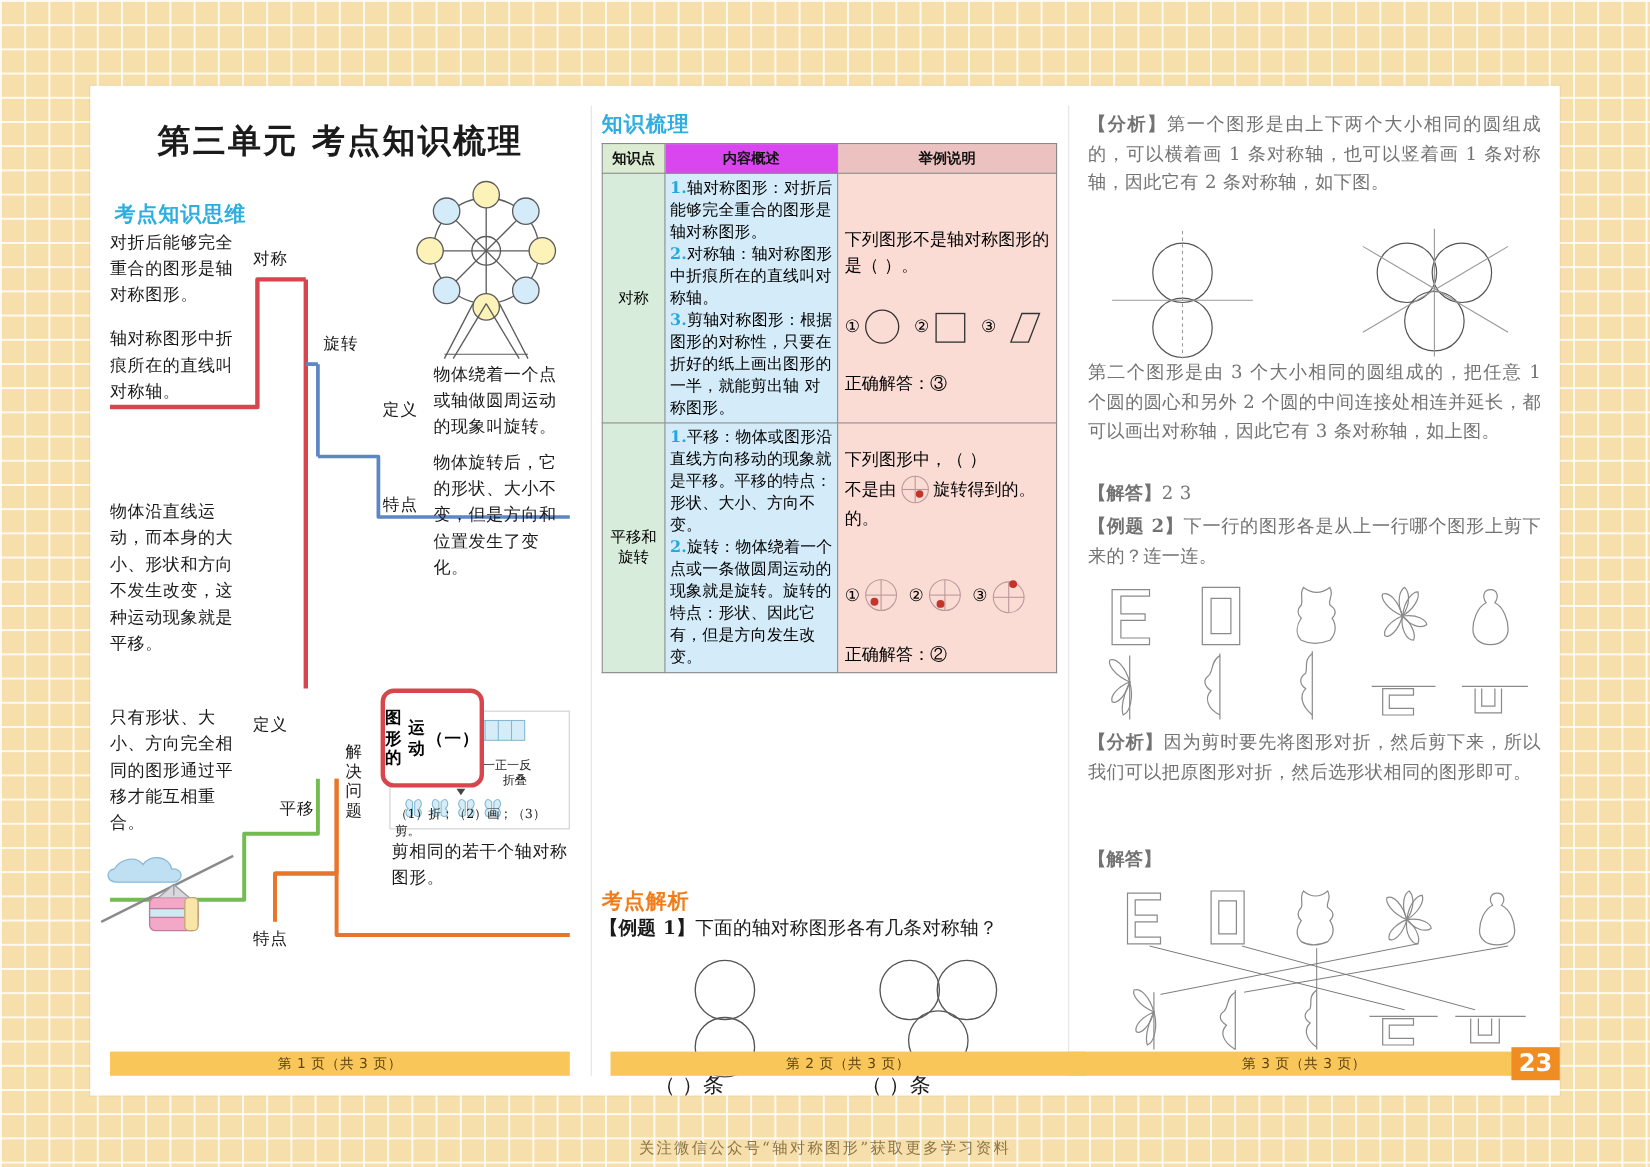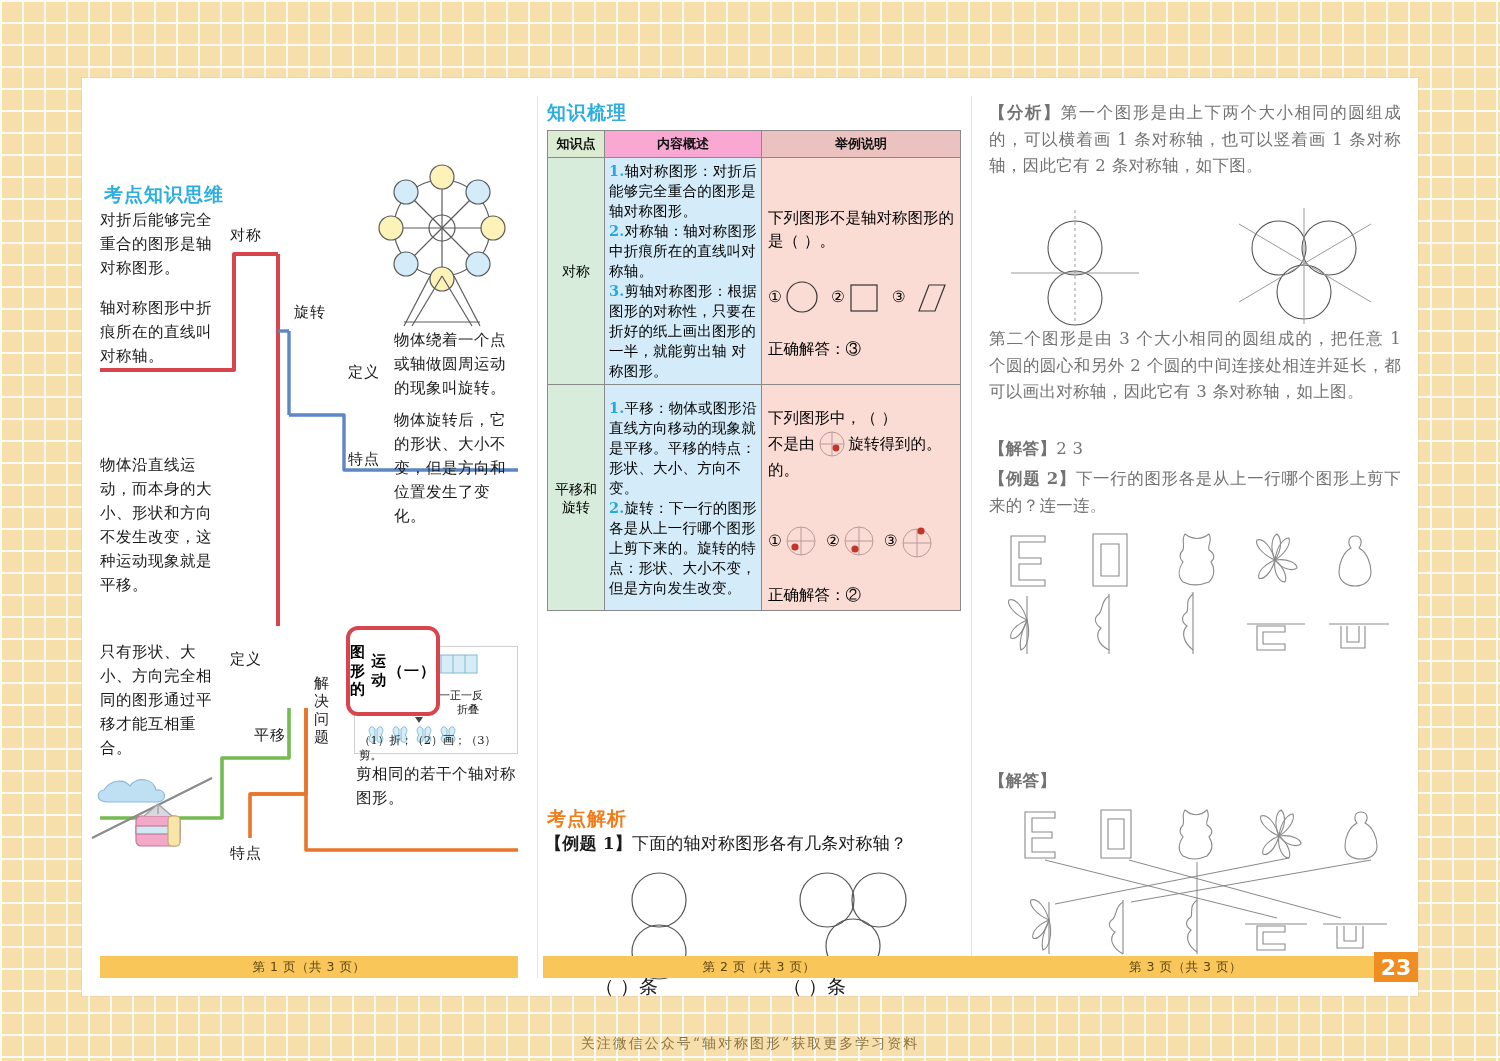--- a/index.html
+++ b/index.html
@@ -62,36 +62,36 @@
   .tbox{position:absolute;}
 
   
   table.kt{border-collapse:collapse;width:414px;table-layout:fixed;}
   table.kt td,table.kt th{border:1px solid #8a8a8a;vertical-align:middle;}
   table.kt th{
     font-family:"DejaVu Sans","Liberation Sans",sans-serif;
     font-size:13px;font-weight:bold;text-align:center;padding:4px 2px;color:#111;margin-top:47px;
   }
   th.h1{background:#dbecd2;width:52px;}
-  th.h2{background:#f9a8d4;width:152px;}
+  th.h2{background:#d946ef;width:152px;}
   th.h3{background:#ecc2c0;}
   td.c1{background:#d7ecdb;text-align:center;font-family:"DejaVu Serif","Liberation Serif",serif;font-size:14px;line-height:1.3;}
   td.c2{background:#d4ecf9;padding:3px 4px;font-family:"DejaVu Serif","Liberation Serif",serif;font-size:14.5px;line-height:1.38;letter-spacing:.2px;}
   td.c3{background:#fadcd4;padding:4px 6px;font-family:"DejaVu Serif","Liberation Serif",serif;font-size:15.5px;line-height:1.45;}
   .num{color:#25a8e0;font-weight:bold;}
 
   
   .pfoot{
     position:absolute;bottom:18px;height:22px;background:#f9c659;
     display:flex;align-items:center;justify-content:center;
     font-family:"DejaVu Sans","Liberation Sans",sans-serif;
     font-size:12.5px;color:#5c4312;letter-spacing:.5px;
   }
   #pfoot1{left:18px;width:418px;}
-  #pfoot2{left:4px;width:432px;}
+  #pfoot2{left:16px;width:432px;}
   #pfoot3{left:0px;width:425px;}
   .pagebadge{
     position:absolute;bottom:14px;right:0px;width:44px;height:30px;background:#ef8c22;
     color:#fff;font-weight:bold;font-size:22px;display:flex;align-items:center;justify-content:center;
     font-family:"DejaVu Sans","Liberation Sans",sans-serif;
   }
   #bottomnote{
     position:absolute;left:0;right:0;bottom:8px;text-align:center;
     font-family:"DejaVu Serif","Liberation Serif",serif;
     font-size:14px;color:#7a6335;letter-spacing:2px;opacity:.85;
@@ -108,20 +108,21 @@
 
 <div id="bg"></div>
 
 <div id="sheet">
 
   <div class="vdiv" style="left:455px;"></div>
   <div class="vdiv" style="left:889px;"></div>
 
   <div class="col" id="col1">
 
+    <div class="doc-title">第三单元  考点知识梳理</div>
 
     <div class="sec-head" style="position:absolute;left:22px;top:104px;">考点知识思维</div>
 
     <svg id="mindmap" viewBox="0 0 455 918">
 
       <path d="M22,290 H150 V175 H196 V175" fill="none" stroke="#d9454d" stroke-width="4" stroke-linecap="round" stroke-linejoin="round" transform="translate(0,0)" style="display:none"></path>
       <path d="M18,292 H152 V176 H196" fill="none" stroke="#d9454d" stroke-width="4" stroke-linejoin="round"></path>
       <path d="M196,176 V548" fill="none" stroke="#d9454d" stroke-width="4"></path>
 
       <path d="M196,320 H212 V335 H262 V392 H436" fill="none" stroke="#5d87c4" stroke-width="3.4" style="display:none"></path>
@@ -288,21 +289,21 @@
             </div>
             <div style="height:24px;"></div>
             <div>正确解答：③</div>
           </td>
         </tr>
 
         <tr>
           <td class="c1"><span>平移和旋转</span></td>
           <td class="c2">
             <div><span class="num">1.</span><span>平移：物体或图形沿直线方向移动的现象就是平移。平移的特点：形状、大小、方向不变。</span></div>
-            <div><span class="num">2.</span><span>旋转：下一行的图形各是从上一行哪个图形上剪下来的。旋转的特点：形状、大小不变，但是方向发生改变。</span></div>
+            <div><span class="num">2.</span><span>旋转：物体绕着一个点或一条做圆周运动的现象就是旋转。旋转的特点：形状、因此它有，但是方向发生改变。</span></div>
           </td>
           <td class="c3">
             <div style="height:18px;"></div>
             <div>下列图形中，（    ）</div>
             <div style="display:flex;align-items:center;">
               <span>不是由</span>
               <svg width="34" height="30">
                 <circle cx="17" cy="15" r="12" fill="none" stroke="#b99" stroke-width="1"></circle>
                 <line x1="5" y1="15" x2="29" y2="15" stroke="#b99" stroke-width="1"></line>
                 <line x1="17" y1="3" x2="17" y2="27" stroke="#b99" stroke-width="1"></line>
@@ -426,20 +427,23 @@
         <path d="M120,66 c-8,4 -6,14 -10,18 c-6,4 -4,10 2,14 c-6,6 -4,16 8,22"></path>
         <line x1="204" y1="62" x2="204" y2="124" stroke="#8a8a8a"></line>
         <path d="M204,64 c-8,6 -4,12 -6,18 c-6,4 -6,10 0,14 c-6,6 -4,16 6,24"></path>
         <line x1="258" y1="94" x2="316" y2="94" stroke="#8a8a8a"></line>
         <path d="M268,96 h28 v6 h-22 v12 h22 v6 h-28z"></path>
         <line x1="340" y1="94" x2="400" y2="94" stroke="#8a8a8a"></line>
         <path d="M352,96 v22 h24 v-22 M358,96 v16 h12 v-16"></path>
       </g>
     </svg>
 
+    <div class="r-para" style="position:absolute;left:16px;top:584px;width:412px;">
+      <b>【分析】</b><span>因为剪时要先将图形对折，然后剪下来，所以我们可以把原图形对折，然后选形状相同的图形即可。</span>
+    </div>
 
     <div class="r-para" style="position:absolute;left:16px;top:690px;width:412px;">
       <b>【解答】</b>
     </div>
 
     <svg style="position:absolute;left:16px;top:724px;width:412px;height:160px;" viewBox="0 0 412 160">
       <g fill="none" stroke="#8a8a8a" stroke-width="1.1">
         <path d="M36,10 h30 v6 h-23 v14 h20 v6 h-20 v14 h23 v6 h-30z"></path>
         <path d="M112,8 h30 v48 h-30z M119,17 h16 v30 h-16z"></path>
         <path d="M196,8 c7,6 15,6 22,0 c4,8 -2,10 0,15 c6,4 6,8 2,12 c4,6 4,13 -2,19 c-9,4 -17,4 -24,0 c-6,-6 -4,-13 0,-19 c-4,-4 -4,-8 0,-12 c2,-5 -2,-9 2,-15z"></path>

